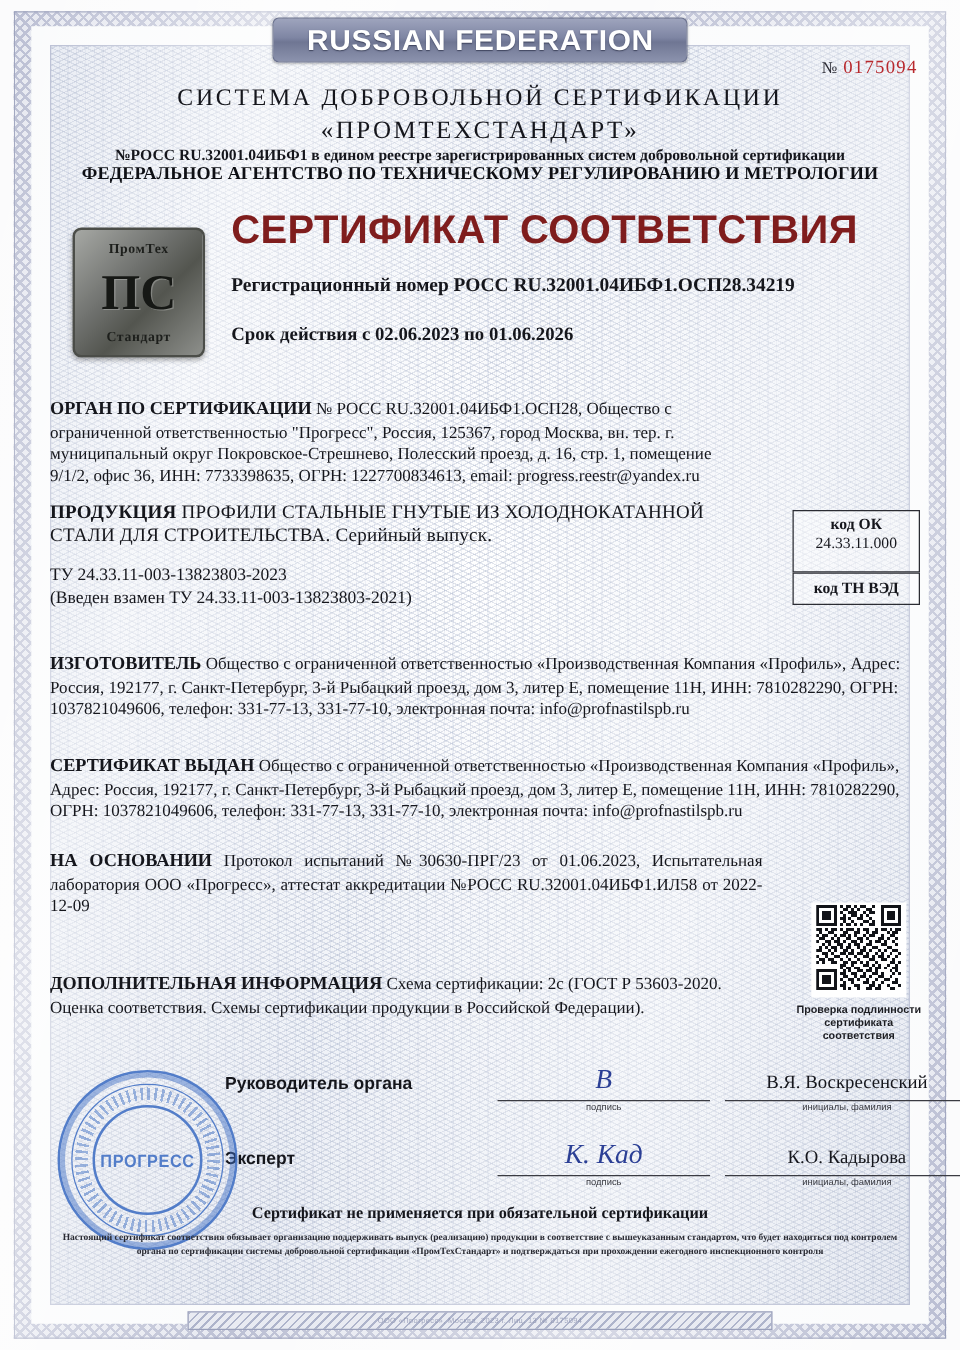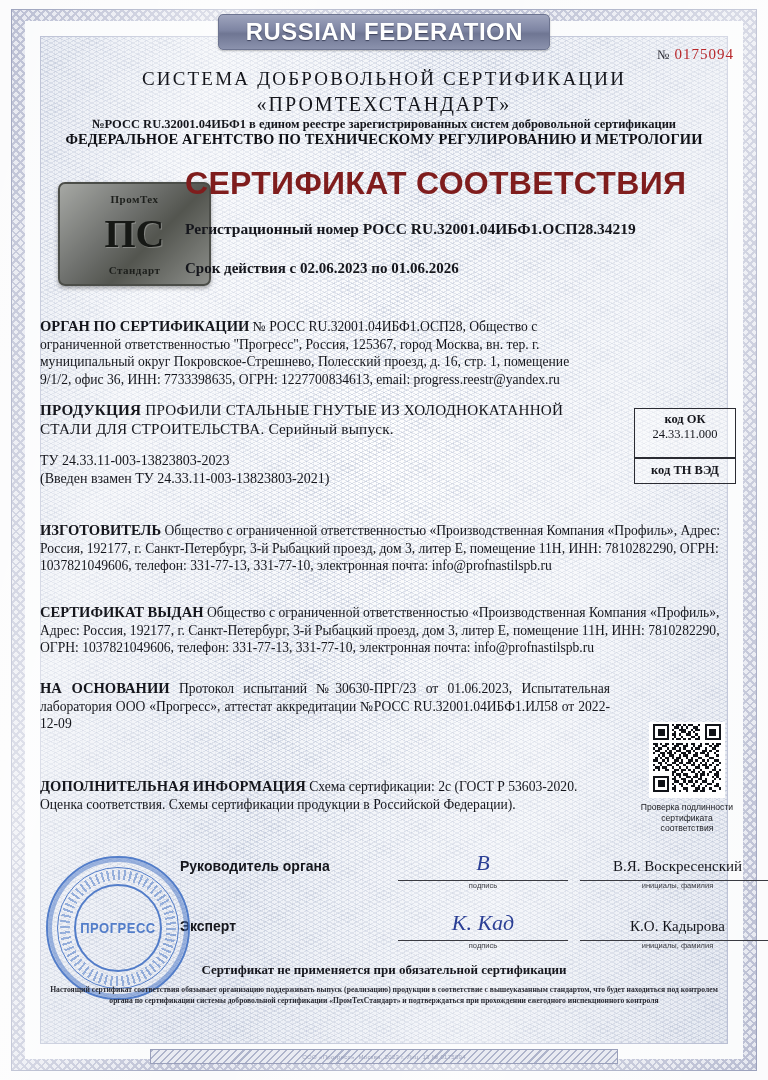--- a/index.html
+++ b/index.html
@@ -96,21 +96,20 @@
     position:absolute;left:0;right:0;top:131px;text-align:center;
     font-size:14.5px;font-weight:bold;color:#0e0f14;letter-spacing:.1px;
   }
 
   .logo{
     position:absolute;left:58px;top:182px;width:102px;height:100px;
     background:linear-gradient(135deg,#a6a8a4,#6e706d 40%,#53554f 60%,#8d8f8b);
     border:2px solid #4b4d48;border-radius:7px;
     box-shadow:0 2px 4px rgba(0,0,0,.35);
     overflow:hidden;
-    padding-left:47px;
   }
   .logo .lg-top,.logo .lg-bot{
     position:absolute;left:0;right:0;text-align:center;
     font-family:"Liberation Serif",serif;font-weight:bold;
     color:#1d1f1c;font-size:11px;letter-spacing:.5px;
   }
   .logo .lg-top{top:9px;}
   .logo .lg-bot{bottom:8px;}
   .logo .lg-mark{
     position:absolute;left:50%;top:50%;transform:translate(-50%,-50%);
@@ -159,21 +158,21 @@
   #code-ok .t{font-size:12.5px;font-weight:bold;}
   #code-ok .v{font-size:12.5px;}
   #code-tnved{top:458px;width:92px;padding:4px 4px 5px;}
   #code-tnved .t{font-size:12.5px;font-weight:bold;}
 
   
   .qr-wrap{position:absolute;right:28px;top:722px;width:106px;text-align:center;}
   .qr{width:72px;height:72px;margin:0 auto;background:#fff;padding:2px;}
   .qr-cap{
     margin-top:4px;font-family:"Liberation Sans",sans-serif;
-    font-size:8.6px;font-weight:normal;line-height:10.5px;color:#1c1d22;
+    font-size:8.6px;font-weight:bold;line-height:10.5px;color:#1c1d22;
   }
 
   
   .sign-row{position:absolute;left:180px;right:28px;height:44px;}
   #sign-row-1{top:856px;}
   #sign-row-2{top:916px;}
   .sign-role{
     position:absolute;left:0;top:2px;
     font-family:"Liberation Sans",sans-serif;font-weight:bold;font-size:14px;color:#15161c;
   }

